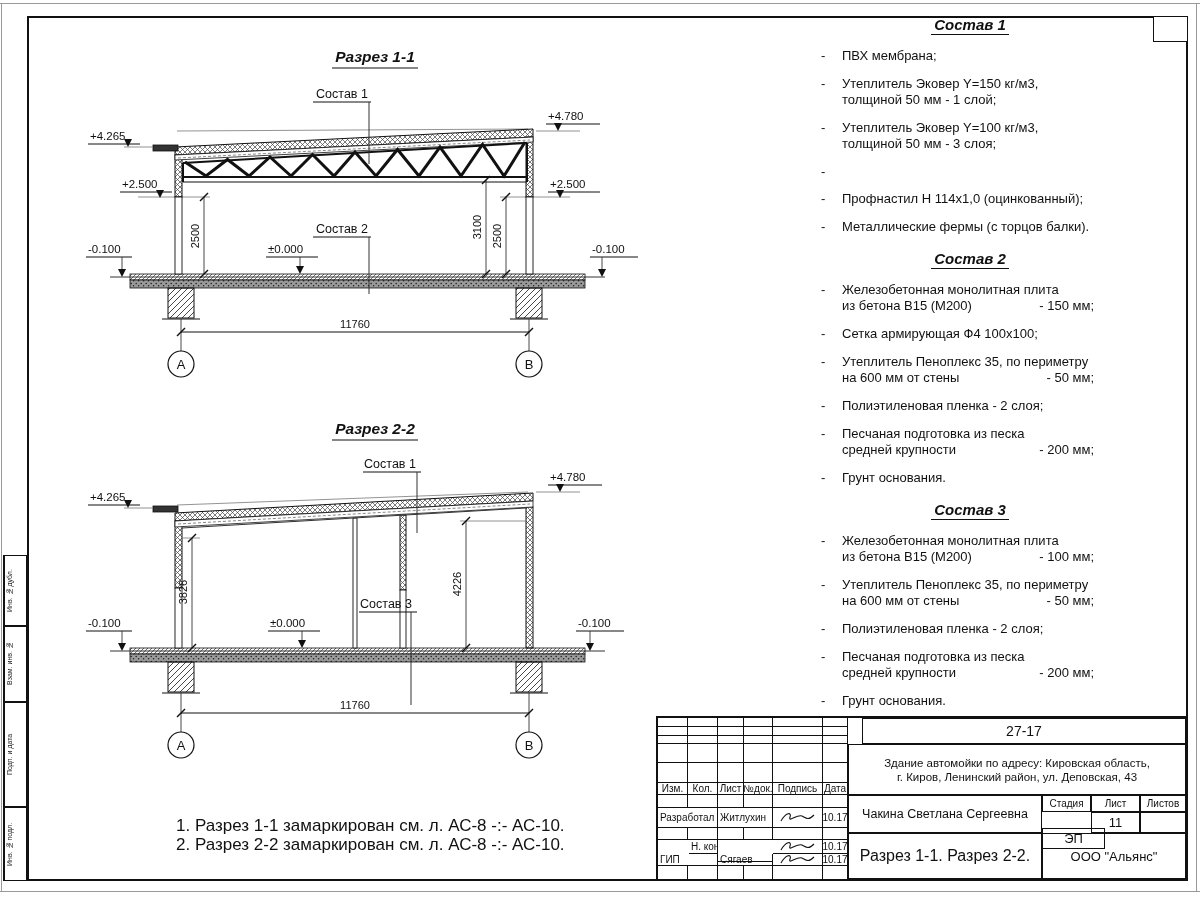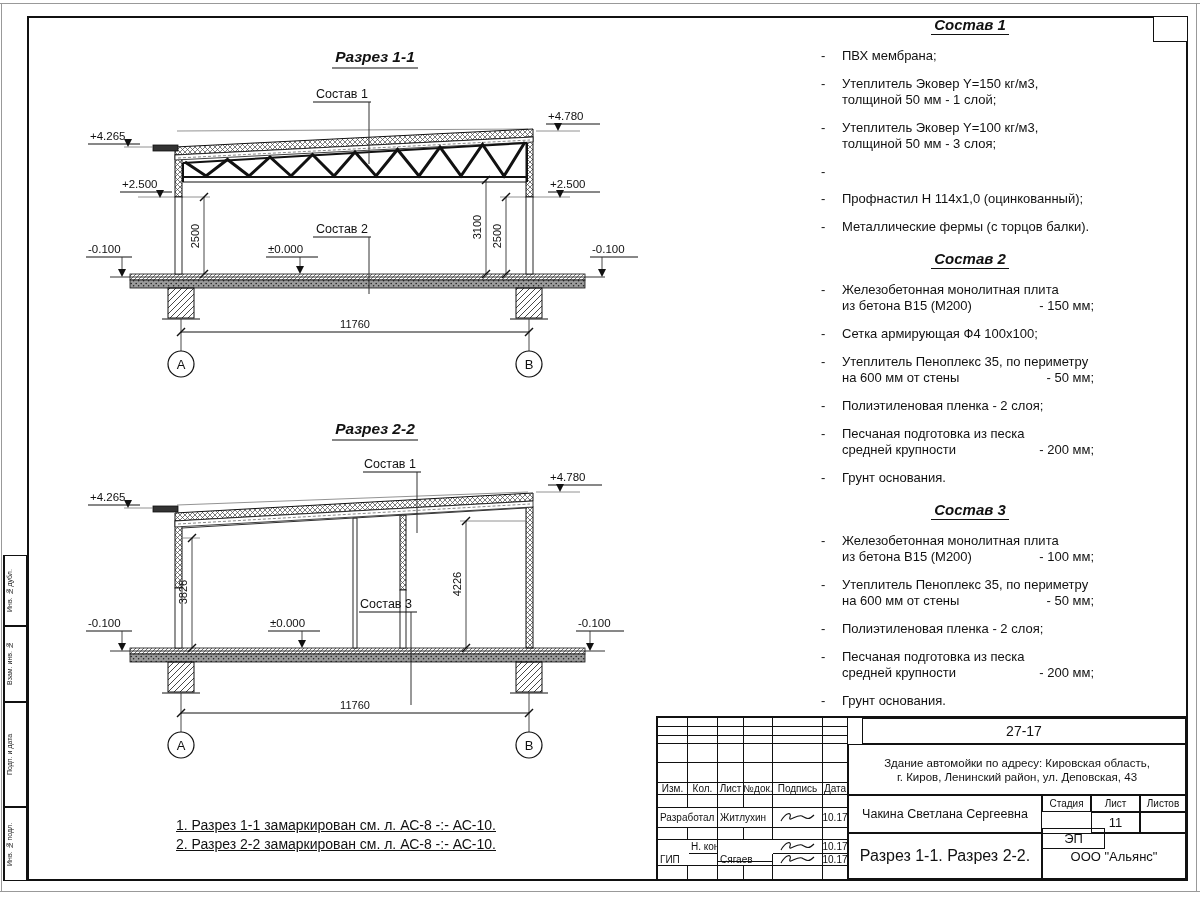--- a/index.html
+++ b/index.html
@@ -9,21 +9,21 @@
   .hairline{background:#999;}
   
   #frame{left:27px;top:16px;width:1161px;height:865px;border:2px solid #111;}
   #corner-box{left:1153px;top:16px;width:35px;height:26px;border:1.5px solid #111;background:#fff;}
   
   .margin-row{left:3px;width:24px;border:1px solid #111;background:#fff;display:flex;}
   .margin-row .lbl{width:11px;border-right:1px solid #111;overflow:hidden;
       font-size:7px;line-height:10px;color:#222;
       writing-mode:vertical-rl;transform:rotate(180deg);text-align:center;}
   
-  #notes{left:176px;top:816px;width:420px;font-size:14px;line-height:19px;text-decoration:underline;}
+  #notes{left:176px;top:816px;width:420px;font-size:17px;line-height:19px;}
   
   #comp-panel{left:788px;top:8px;width:404px;}
   .comp-title{text-align:center;font-size:15px;font-style:italic;font-weight:600;margin:15px 40px 15px 0;}
   .comp-title span{border-bottom:1.5px solid #111;padding:0 3px 1px;}
   .comp-block:first-child .comp-title{margin-top:8px;}
   .comp-item{display:flex;margin:0 0 12px 33px;font-size:13px;}
   .comp-item .dash{width:21px;flex:0 0 21px;}
   .comp-item .lines{width:252px;}
   .comp-line{display:flex;justify-content:space-between;line-height:16px;}
   .comp-line .val{white-space:nowrap;}

